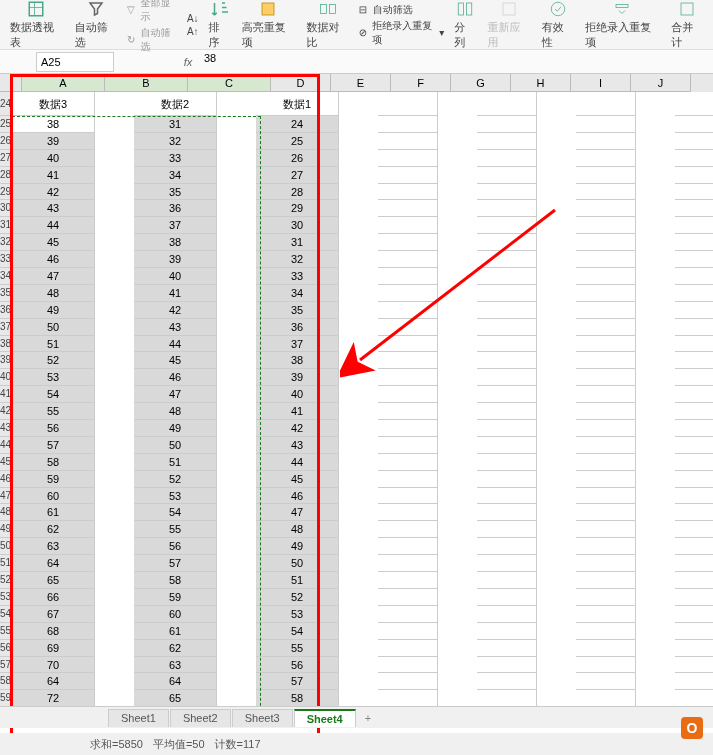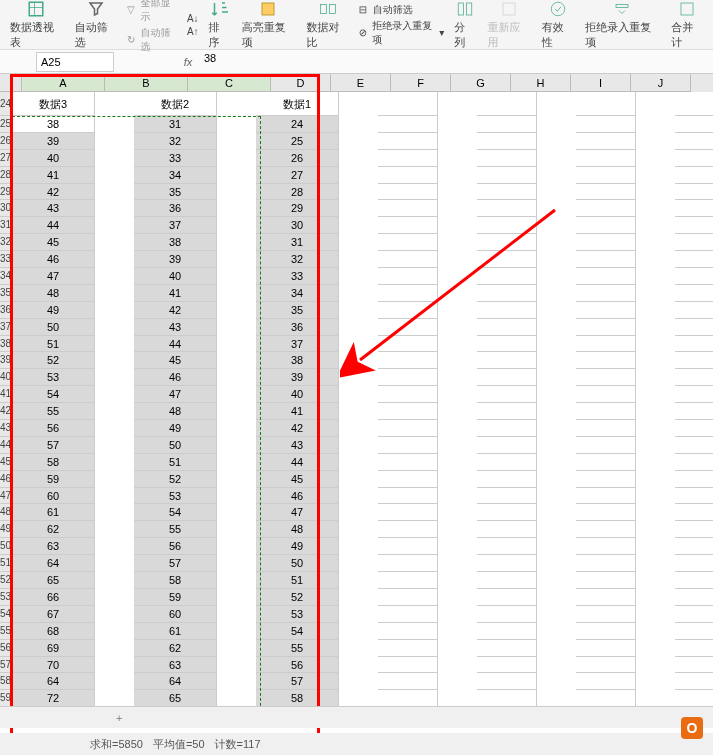--- a/index.html
+++ b/index.html
@@ -699,20 +699,26 @@
 <svg class="arrow-svg" style="top:200px;left:340px" width="240" height="200">
   <defs>
       <marker id="ah" markerWidth="12" markerHeight="12" refX="2" refY="6" orient="auto">
         <path d="M0,0 L12,6 L0,12 L3,6 z" fill="#ff0000"></path>
       </marker>
     </defs>
   <line x1="215" y1="10" x2="20" y2="160" stroke="#ff0000" stroke-width="3" marker-end="url(#ah)"></line>
 </svg>
 
 <div class="sheet-tabs">
+  <div id="sheet-tabs-inner" style="display: flex;">
+      <div class="sheet-tab">Sheet1</div>
+      <div class="sheet-tab">Sheet2</div>
+      <div class="sheet-tab">Sheet3</div>
+      <div class="sheet-tab active">Sheet4</div>
+    </div>
   <div class="sheet-add">+</div>
 </div>
 
 <div class="status-bar">
   <span class="status-item"><span>求和=</span><span>5850</span></span>
   <span class="status-item"><span>平均值=</span><span>50</span></span>
   <span class="status-item"><span>计数=</span><span>117</span></span>
 </div>
 
 <div class="watermark">

